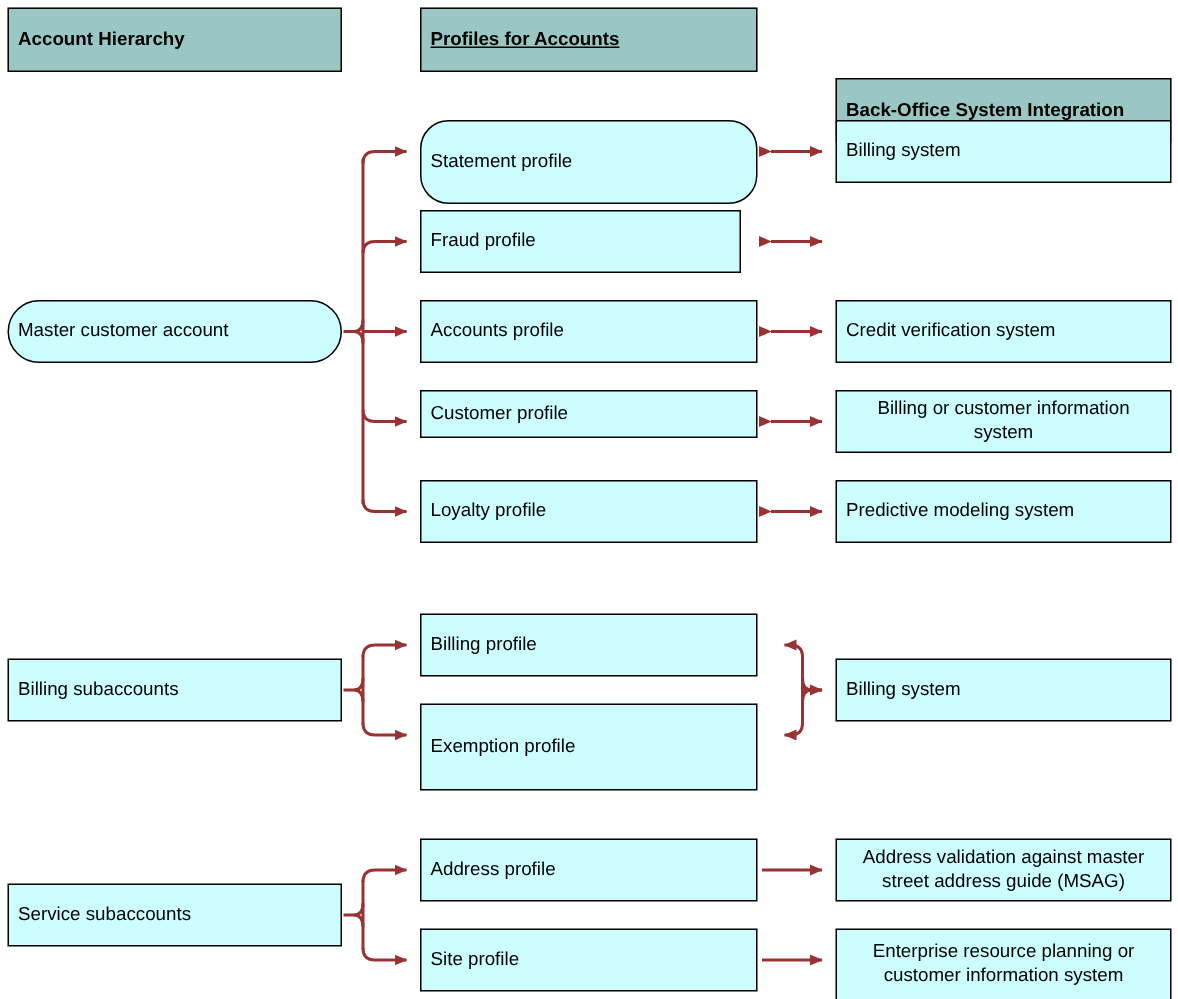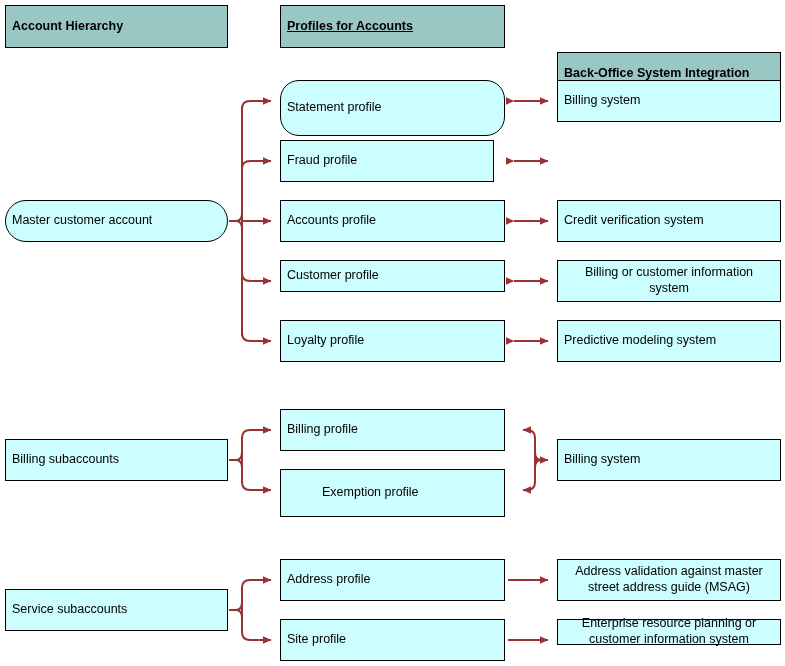--- a/index.html
+++ b/index.html
@@ -159,21 +159,21 @@
     <span>Predictive modeling system</span>
   </div>
 
   <div class="node box" style="left:5px; top:439px; width:223px; height:42px;">
     <span>Billing subaccounts</span>
   </div>
 
   <div class="node box" style="left:280px; top:409px; width:225px; height:42px;">
     <span>Billing profile</span>
   </div>
-  <div class="node box" style="left:280px; top:469px; width:225px; height:48px;padding-left:35px;">
+  <div class="node box" style="left:280px; top:469px; width:225px; height:58px;">
     <span>Exemption profile</span>
   </div>
 
   <div class="node box" style="left:557px; top:439px; width:224px; height:42px;">
     <span>Billing system</span>
   </div>
 
   <div class="node box" style="left:5px; top:589px; width:223px; height:42px;">
     <span>Service subaccounts</span>
   </div>
@@ -181,17 +181,17 @@
   <div class="node box" style="left:280px; top:559px; width:225px; height:42px;">
     <span>Address profile</span>
   </div>
   <div class="node box" style="left:280px; top:619px; width:225px; height:42px;">
     <span>Site profile</span>
   </div>
 
   <div class="node box" style="left:557px; top:559px; width:224px; height:42px;">
     <span>Address validation against master street address guide (MSAG)</span>
   </div>
-  <div class="node box" style="left:557px; top:619px; width:224px; height:26px;">
+  <div class="node box" style="left:557px; top:619px; width:224px; height:48px;">
     <span>Enterprise resource planning or customer information system</span>
   </div>
 
 </div>
 
 </body></html>

